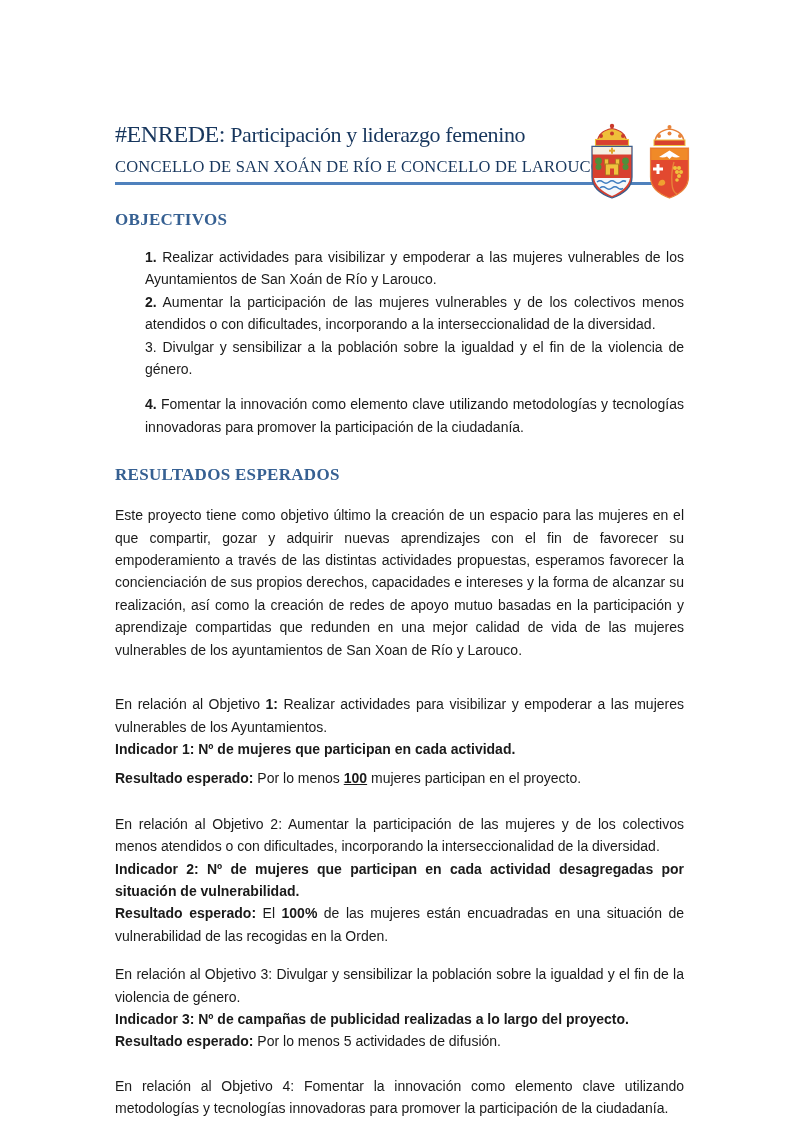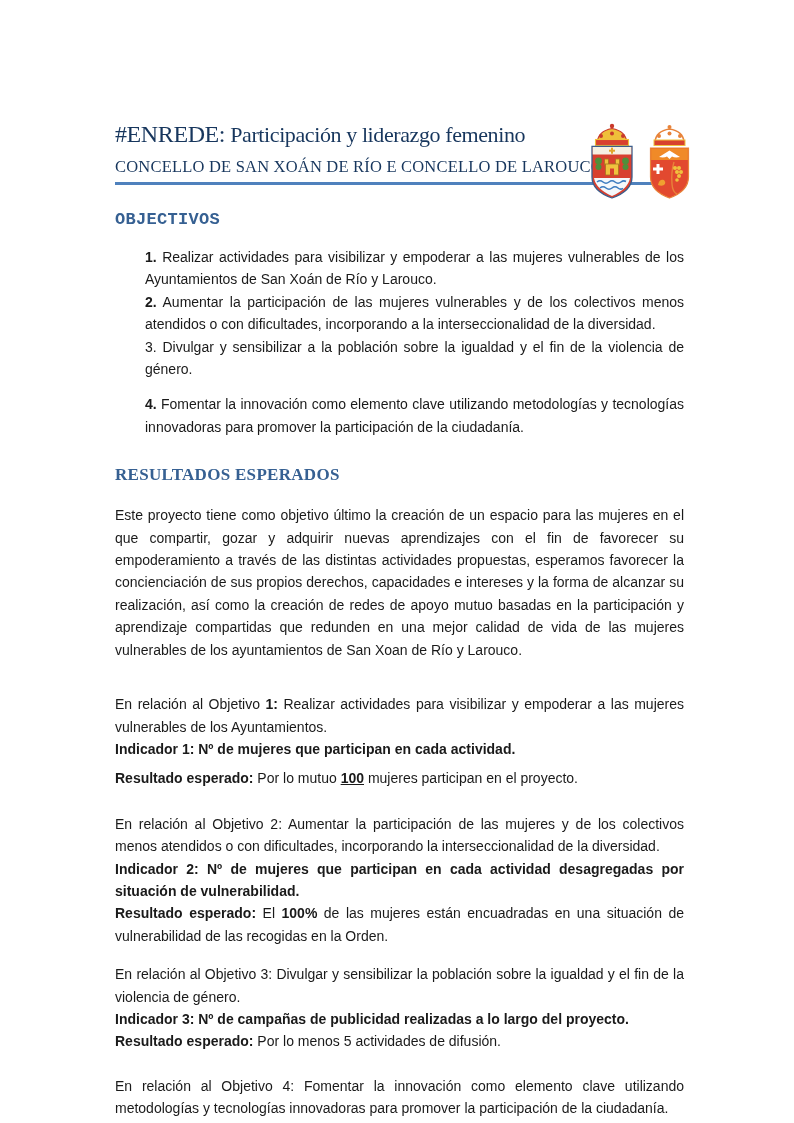--- a/index.html
+++ b/index.html
@@ -32,21 +32,21 @@
     font-family: "Liberation Serif", "DejaVu Serif", serif;
     color: #17365D; font-size: 16.5px; letter-spacing: 0.2px;
     margin-top: 2px; line-height: 22px; white-space: nowrap;
   }
   .rule { margin-top: 4px; border-bottom: 3.5px solid #4F81BD; }
   h2 {
     font-family: "Liberation Serif", "DejaVu Serif", serif;
     color: #366092; font-size: 17px; font-weight: bold;
     letter-spacing: 0.3px; line-height: 22px;
   }
-  .h2-objetivos  { margin-top: 24px; font-family: Liberation Mono, monospace; }
+  .h2-objetivos  { margin-top: 24px; }
   .h2-resultados { margin-top: 26px; }
   .list { margin-top: 15px; padding-left: 30px; }
   .item {
     font-size: 14px; line-height: 22.4px; text-align: justify;
   }
   .item.gap-above { margin-top: 13px; }
   .para {
     font-size: 14px; line-height: 22.4px; text-align: justify;
   }
   .intro { margin-top: 18px; }
@@ -127,21 +127,21 @@
     <p class="item gap-above"><span style="font-weight: bold;">4.</span><span> Fomentar la innovación como elemento clave utilizando metodologías y tecnologías innovadoras para promover la participación de la ciudadanía.</span></p>
   </div>
 
   <h2 class="h2-resultados">RESULTADOS ESPERADOS</h2>
 
   <p class="para intro">Este proyecto tiene como objetivo último la creación de un espacio para las mujeres en el que compartir, gozar y adquirir nuevas aprendizajes con el fin de favorecer su empoderamiento a través de las distintas actividades propuestas, esperamos favorecer la concienciación de sus propios derechos, capacidades e intereses y la forma de alcanzar su realización, así como la creación de redes de apoyo mutuo basadas en la participación y aprendizaje compartidas que redunden en una mejor calidad de vida de las mujeres vulnerables de los ayuntamientos de San Xoan de Río y Larouco.</p>
 
   <section class="block block-1">
     <p class="para"><span>En relación al Objetivo </span><span style="font-weight: bold;">1:</span><span> Realizar actividades para visibilizar y empoderar a las mujeres vulnerables de los Ayuntamientos.</span></p>
     <p class="para"><span style="font-weight: bold;">Indicador 1: Nº de mujeres que participan en cada actividad.</span></p>
-    <p class="para resultado"><span style="font-weight: bold;">Resultado esperado:</span><span> Por lo mutuo </span><span style="font-weight: bold; text-decoration: underline;">100</span><span> mujeres participan en el proyecto.</span></p>
+    <p class="para resultado"><span style="font-weight: bold;">Resultado esperado:</span><span> Por lo menos </span><span style="font-weight: bold; text-decoration: underline;">100</span><span> mujeres participan en el proyecto.</span></p>
   </section>
 
   <section class="block block-2">
     <p class="para"><span>En relación al Objetivo 2: Aumentar la participación de las mujeres y de los colectivos menos atendidos o con dificultades, incorporando la interseccionalidad de la diversidad.</span></p>
     <p class="para"><span style="font-weight: bold;">Indicador 2: Nº de mujeres que participan en cada actividad desagregadas por situación de vulnerabilidad.</span></p>
     <p class="para resultado"><span style="font-weight: bold;">Resultado esperado:</span><span> El </span><span style="font-weight: bold;">100%</span><span> de las mujeres están encuadradas en una situación de vulnerabilidad de las recogidas en la Orden.</span></p>
   </section>
 
   <section class="block block-3">
     <p class="para"><span>En relación al Objetivo 3: Divulgar y sensibilizar la población sobre la igualdad y el fin de la violencia de género.</span></p>

